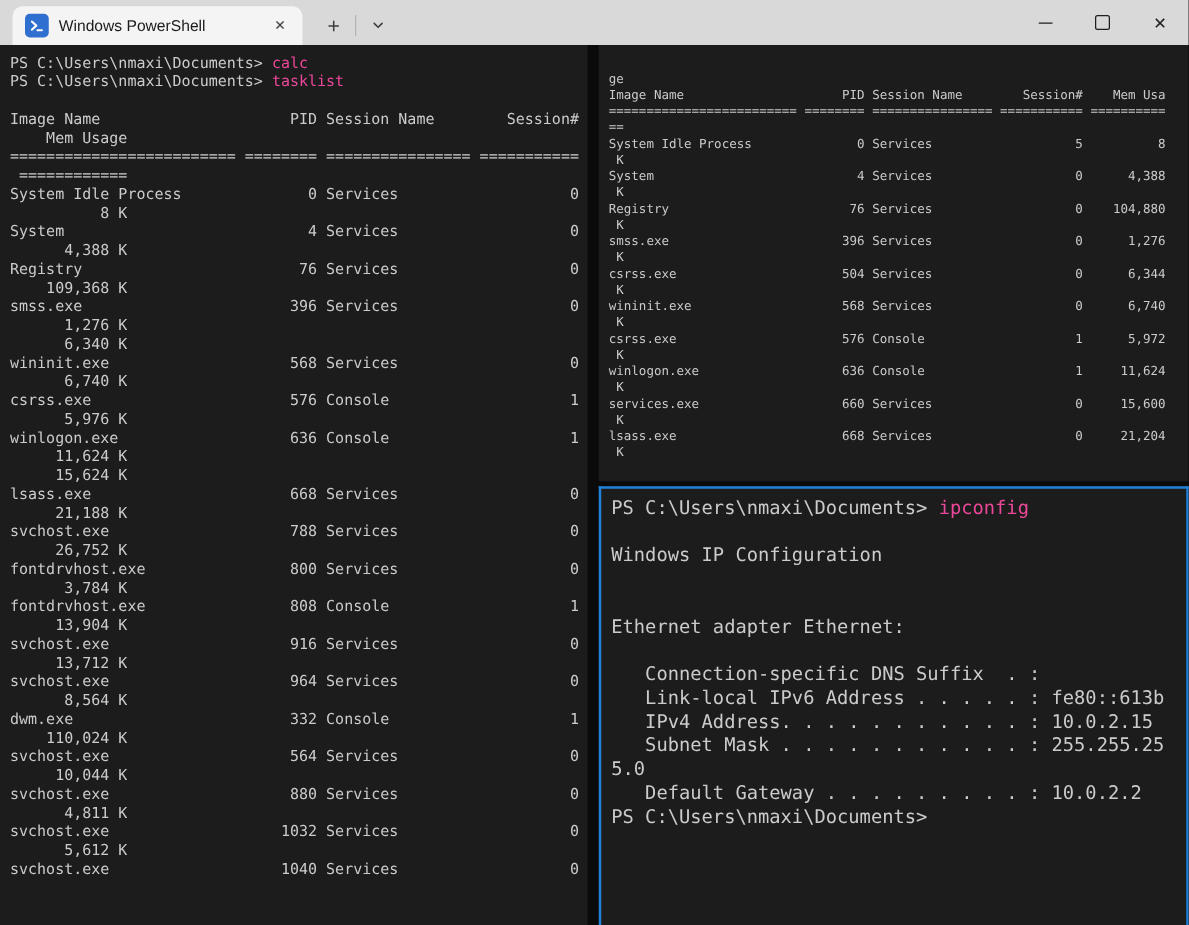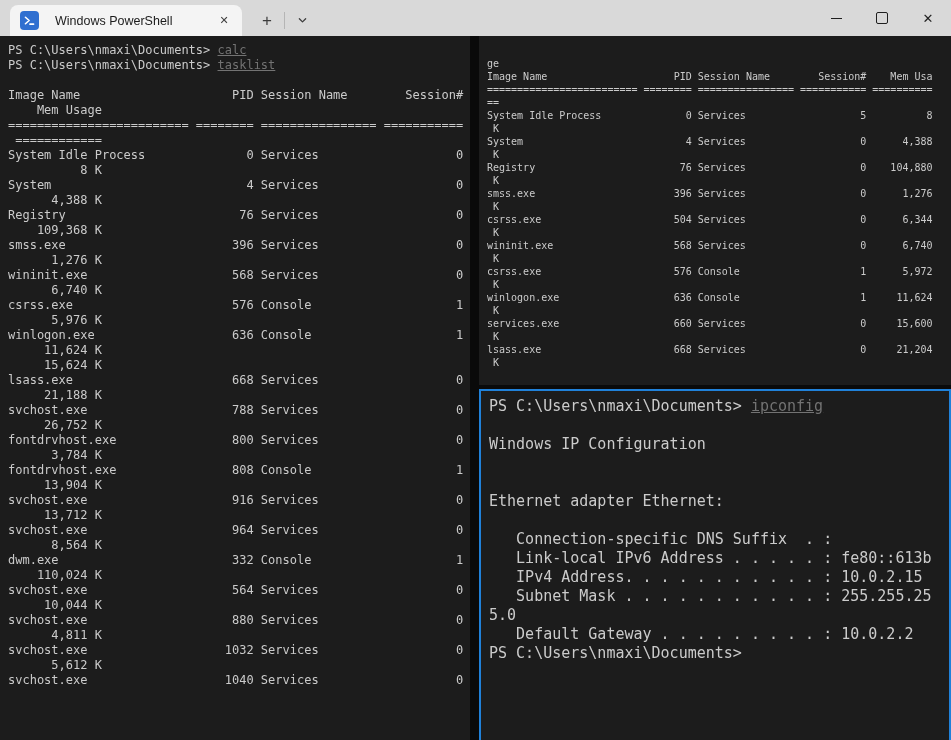--- a/index.html
+++ b/index.html
@@ -5,21 +5,21 @@
   html,body{margin:0;padding:0;background:#050505;width:951px;height:740px;overflow:hidden;
             font-family:"Liberation Sans",sans-serif;}
   .window{position:relative;width:951px;height:740px;background:#0a0a0a;}
 
   
   .titlebar{position:absolute;left:0;top:0;width:951px;height:36px;background:#d9d9d9;}
   .tab{position:absolute;left:10px;top:5px;width:232px;height:31px;background:#f4f4f4;
        border-radius:8px 8px 0 0;display:flex;align-items:center;padding:0 8px 0 10px;box-sizing:border-box;}
   .ps-icon{width:19px;height:19px;border-radius:4px;background:#2f6fd0;flex:0 0 auto;
            display:flex;align-items:center;justify-content:center;}
-  .tab-label{margin-left:16px;font-size:12.5px;color:#1b1b1b;flex:1 1 auto;white-space:nowrap;
+  .tab-label{margin-left:8px;font-size:12.5px;color:#1b1b1b;flex:1 1 auto;white-space:nowrap;
              overflow:hidden;}
   .tab-close{width:20px;height:20px;display:flex;align-items:center;justify-content:center;
              color:#404040;font-size:11px;border-radius:4px;cursor:pointer;}
   .bar-btn{position:absolute;top:5px;height:31px;width:34px;display:flex;align-items:center;
            justify-content:center;color:#3c3c3c;cursor:pointer;}
   .bar-btn.newtab{left:250px;font-size:17px;font-weight:400;}
   .bar-btn.dropdown{left:285px;font-size:12px;}
   .bar-sep{position:absolute;left:284px;top:12px;width:1px;height:17px;background:#b5b5b5;}
   .win-controls{position:absolute;right:0;top:0;height:36px;display:flex;}
   .win-btn{width:46px;height:36px;display:flex;align-items:center;justify-content:center;
@@ -36,21 +36,21 @@
              font-size:12px;}
   .pane-left .tline{height:15px;}
   .pane-tr{left:479px;top:36px;width:472px;height:349px;padding:10px 0 0 8px;
            font-size:10px;}
   .pane-tr .tline{height:13px;}
   .pane-br{left:479px;top:389px;width:472px;height:351px;padding:8px 0 0 8px;
            border:2px solid #2081d9;border-bottom:none;font-size:15px;}
   .pane-br .tline{height:19px;}
   .tline{white-space:pre;line-height:1;display:block;}
   .tline span{white-space:pre;}
-  .c{color:#737373;text-decoration:underline;}   
+  .c{color:#ec4899;}   
 </style>
 </head>
 <body>
 
 <div class="window">
 
   <div class="titlebar">
     <div class="tab">
       <span class="ps-icon">
         <svg width="13" height="13" viewBox="0 0 16 16">
@@ -92,20 +92,21 @@
       <div class="tline"><span class="p">========================= ======== ================ ===========</span></div>
       <div class="tline"><span class="p"> ============</span></div>
       <div class="tline"><span class="p">System Idle Process              0 Services                   0</span></div>
       <div class="tline"><span class="p">          8 K</span></div>
       <div class="tline"><span class="p">System                           4 Services                   0</span></div>
       <div class="tline"><span class="p">      4,388 K</span></div>
       <div class="tline"><span class="p">Registry                        76 Services                   0</span></div>
       <div class="tline"><span class="p">    109,368 K</span></div>
       <div class="tline"><span class="p">smss.exe                       396 Services                   0</span></div>
       <div class="tline"><span class="p">      1,276 K</span></div>
+      <div class="tline"><span class="p">      6,340 K</span></div>
       <div class="tline"><span class="p">wininit.exe                    568 Services                   0</span></div>
       <div class="tline"><span class="p">      6,740 K</span></div>
       <div class="tline"><span class="p">csrss.exe                      576 Console                    1</span></div>
       <div class="tline"><span class="p">      5,976 K</span></div>
       <div class="tline"><span class="p">winlogon.exe                   636 Console                    1</span></div>
       <div class="tline"><span class="p">     11,624 K</span></div>
       <div class="tline"><span class="p">     15,624 K</span></div>
       <div class="tline"><span class="p">lsass.exe                      668 Services                   0</span></div>
       <div class="tline"><span class="p">     21,188 K</span></div>
       <div class="tline"><span class="p">svchost.exe                    788 Services                   0</span></div>

